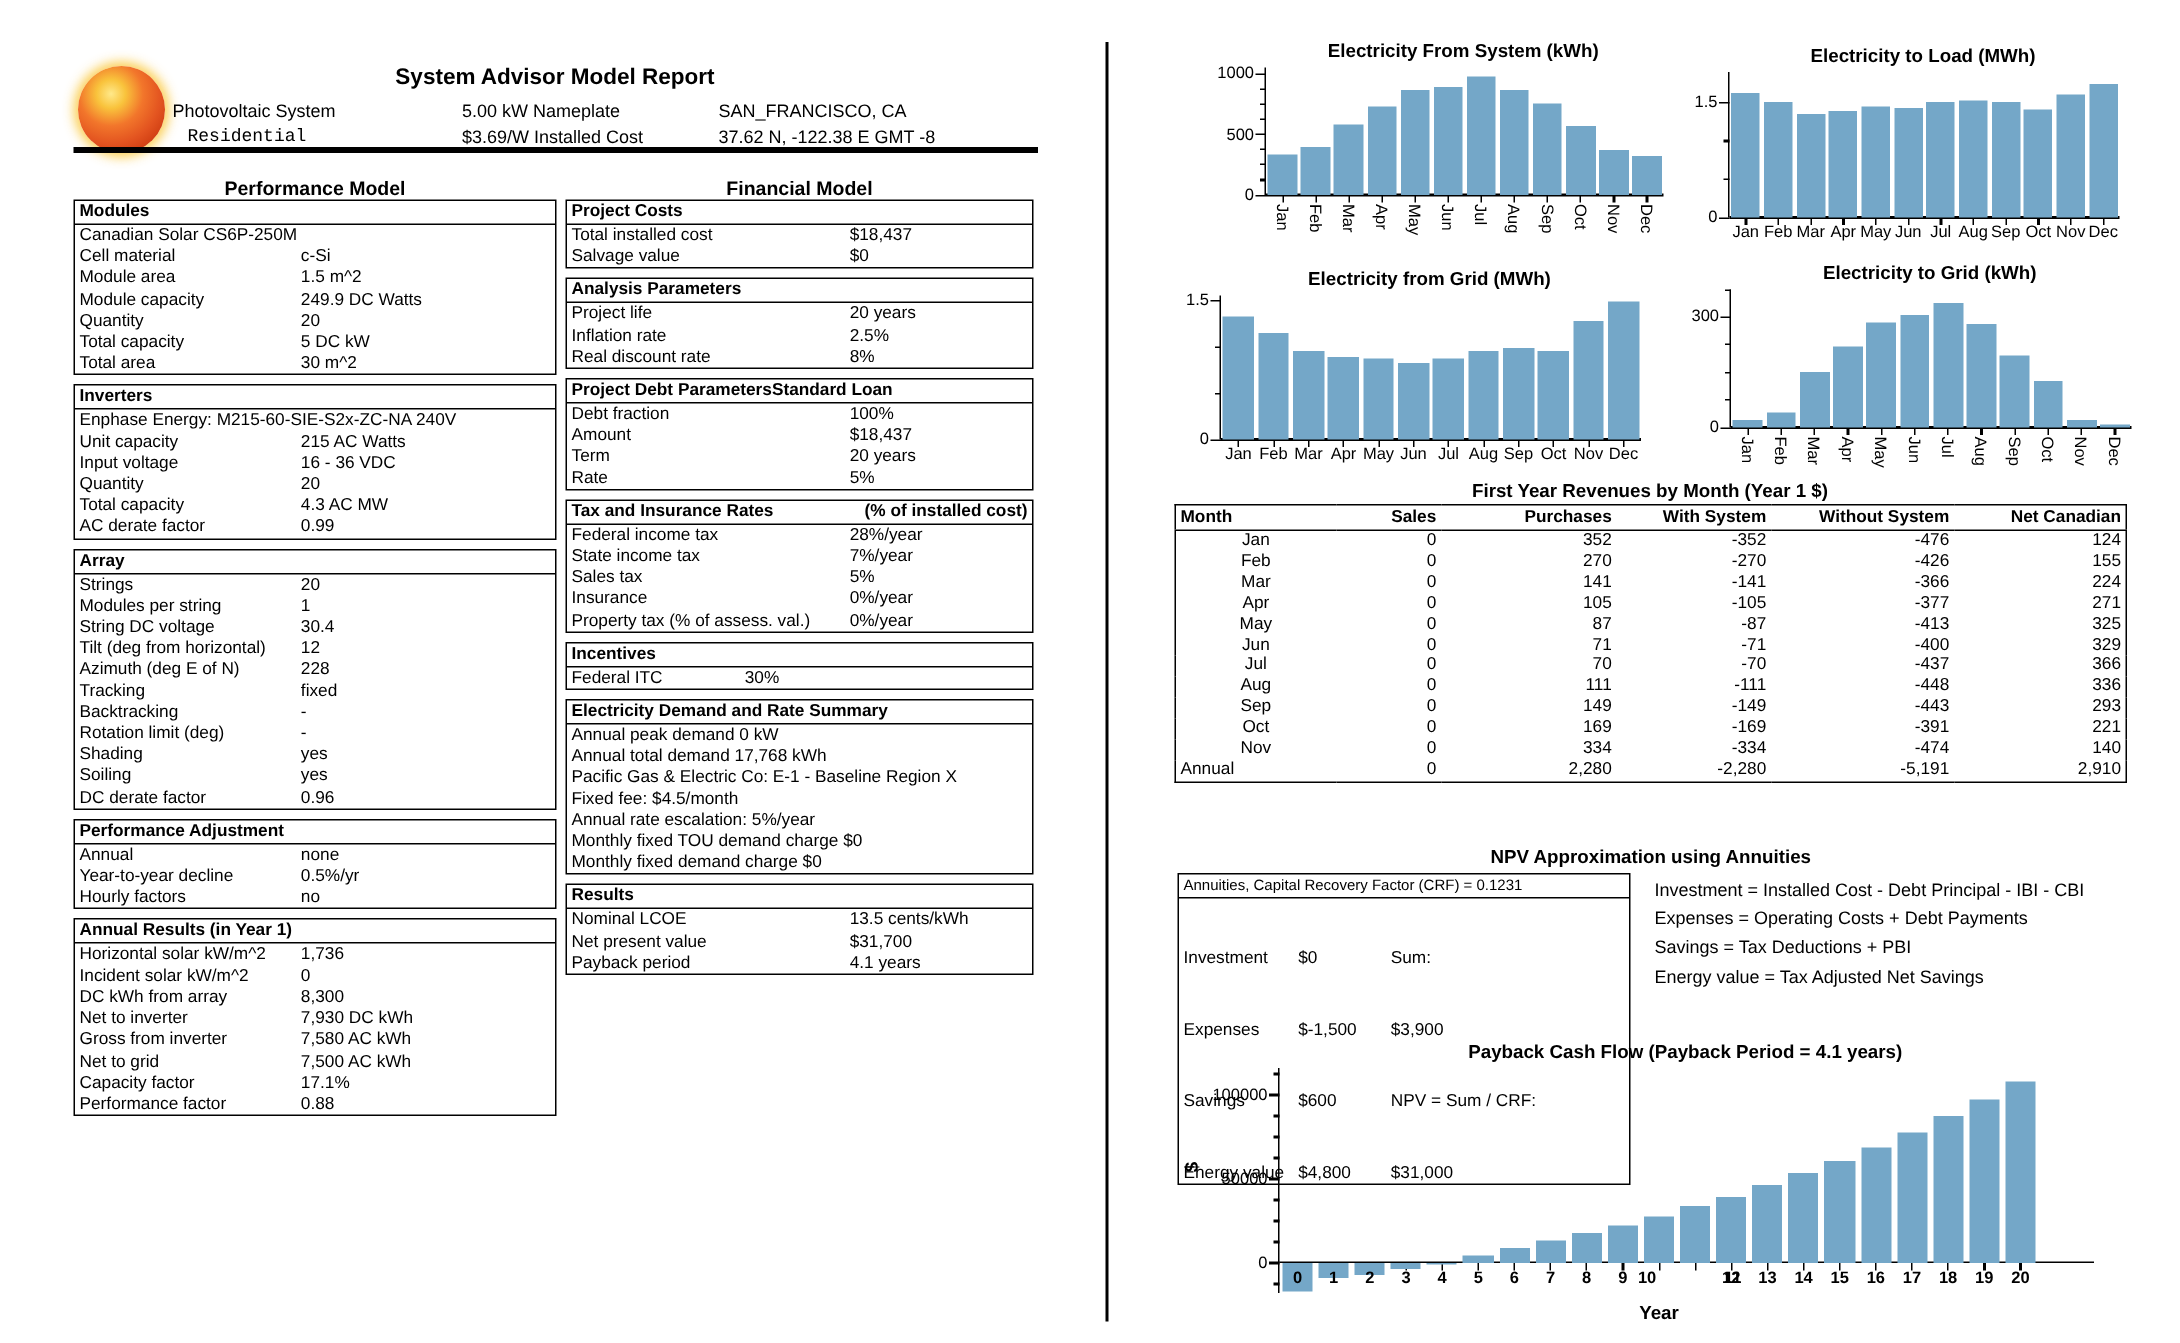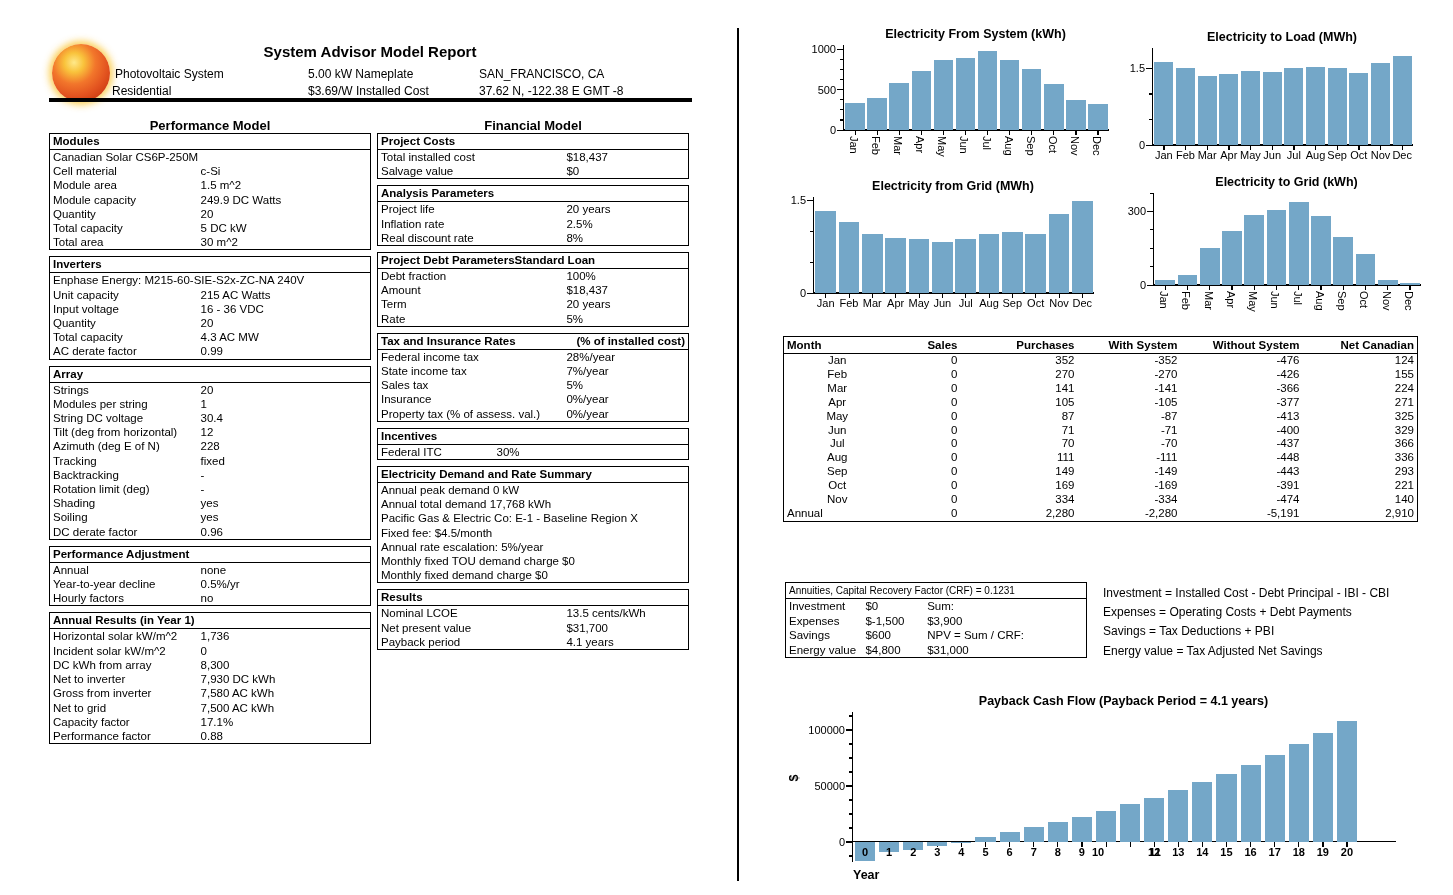--- a/index.html
+++ b/index.html
@@ -33,58 +33,58 @@
   .plot{position:absolute;border-left:1.5px solid #000;}
   .chart-title{position:absolute;font-size:12.5px;font-weight:bold;text-align:center;white-space:nowrap;}
   .zero-line{position:absolute;height:1.5px;background:#000;left:0;}
   .bar{position:absolute;z-index:1;}
   .ytick{position:absolute;height:1.2px;background:#000;}
   .xtick{position:absolute;width:1.2px;background:#000;}
   .ylab{position:absolute;width:44px;text-align:right;font-size:11px;line-height:12px;}
   .xlab{position:absolute;text-align:center;font-size:11px;z-index:2;}
   .xlab.rot{writing-mode:vertical-rl;text-align:left;}
   .xlab.bold{font-weight:bold;}
-  .axis-title-x{position:absolute;font-size:12.5px;font-weight:bold;}
+  .axis-title-x{position:absolute;text-align:center;font-size:12.5px;font-weight:bold;}
   .axis-title-y{position:absolute;font-size:12.5px;font-weight:bold;transform:rotate(-90deg);}
 
   
   .rev-title{position:absolute;left:780px;top:320px;width:640px;text-align:center;
              font-size:12.5px;font-weight:bold;}
   .rev-table-wrap{position:absolute;left:783px;top:336px;}
   table.rev{border-collapse:collapse;table-layout:fixed;width:634px;border:1.5px solid #000;}
   table.rev th{font-size:11.5px;font-weight:bold;text-align:right;padding:0 3px;line-height:16px;
                border-bottom:1.5px solid #000;white-space:nowrap;}
   table.rev th:first-child{text-align:left;}
   table.rev td{font-size:11.5px;text-align:right;padding:0 3px;line-height:13.9px;white-space:nowrap;}
   table.rev td:first-child{text-align:center;width:auto;}
   table.rev tr.annual td:first-child{text-align:left;}
 
   
   .npv-title{position:absolute;left:783px;top:564px;width:635px;text-align:center;
              font-size:12.5px;font-weight:bold;}
   .npv-box{position:absolute;left:785px;top:582px;width:300px;border:1.5px solid #000;}
   .npv-box .hdr{font-size:10px;font-weight:normal;line-height:15px;padding:0 3px;
                 border-bottom:1.5px solid #000;white-space:nowrap;}
-  .npv-box .row{display:flex;font-size:11.5px;line-height:14.6px;padding:0 3px;}
+  .npv-box .row{display:flex;font-size:11.5px;line-height:14.6px;padding:0 3px;margin-top:33px;}
   .npv-box .c1{flex:0 0 26%;}
   .npv-box .c2{flex:0 0 21%;}
   .npv-box .c3{flex:1 1 auto;}
   .npv-notes{position:absolute;left:1103px;top:584px;font-size:12px;line-height:19.2px;white-space:nowrap;}
 
   .divider{position:absolute;left:737px;top:28px;width:1.5px;height:853px;background:#000;}
 </style>
 </head>
 <body>
 
 <div class="page">
 
   <div class="logo"></div>
   <div class="main-title">System Advisor Model Report</div>
   <span class="hdr-info" style="left:115px;top:67px;">Photovoltaic System</span>
-  <span class="hdr-info" style="left:112px;top:84px;">Residential</span>
+  <span class="hdr-info" style="left:125px;top:84px;font-family:Liberation Mono, monospace;">Residential</span>
   <span class="hdr-info" style="left:308px;top:67px;">5.00 kW Nameplate</span>
   <span class="hdr-info" style="left:308px;top:84px;">$3.69/W Installed Cost</span>
   <span class="hdr-info" style="left:479px;top:67px;">SAN_FRANCISCO, CA</span>
   <span class="hdr-info" style="left:479px;top:84px;">37.62 N, -122.38 E  GMT -8</span>
   <div class="hdr-rule"></div>
 
   <div class="col-title" style="left:49px;top:118px;width:322px;">Performance Model</div>
   <div class="col-title" style="left:377px;top:118px;width:312px;">Financial Model</div>
 
   <div id="perf-col" class="model-col" style="left:49px;width:322px;">
@@ -665,20 +665,21 @@
         <div class="xtick" style="left: 469.357px; top: 129.851px; height: 5px;"></div>
         <div class="xlab bold" style="left: 451.81px; top: 133.851px; width: 36.0952px;">19</div>
         <div class="bar" style="left: 483.905px; top: 8.95522px; width: 20.0952px; height: 120.896px; background: rgb(116, 167, 200);"></div>
         <div class="xtick" style="left: 493.452px; top: 129.851px; height: 5px;"></div>
         <div class="xlab bold" style="left: 475.905px; top: 133.851px; width: 36.0952px;">20</div>
         <div class="axis-title-x" style="left: 0px; top: 156px; width: 506px;">Year</div>
         <div class="axis-title-y" style="left: -62px; top: 59px;">$</div>
       </div>
     </div>
 
+  <div class="rev-title">First Year Revenues by Month (Year 1 $)</div>
   <div class="rev-table-wrap">
     <table class="rev">
       <colgroup>
           <col style="width:107px">
           <col style="width:70px">
           <col style="width:117px">
           <col style="width:103px">
           <col style="width:122px">
           <col style="width:115px">
         </colgroup>
@@ -786,20 +787,21 @@
             <td>0</td>
             <td>2,280</td>
             <td>-2,280</td>
             <td>-5,191</td>
             <td>2,910</td>
           </tr>
         </tbody>
     </table>
   </div>
 
+  <div class="npv-title">NPV Approximation using Annuities</div>
   <div class="npv-box">
     <div class="hdr">Annuities, Capital Recovery Factor (CRF) = 0.1231</div>
     <div id="npv-rows">
         <div class="row">
           <span class="c1">Investment</span>
           <span class="c2">$0</span>
           <span class="c3">Sum:</span>
         </div>
         <div class="row">
           <span class="c1">Expenses</span>

